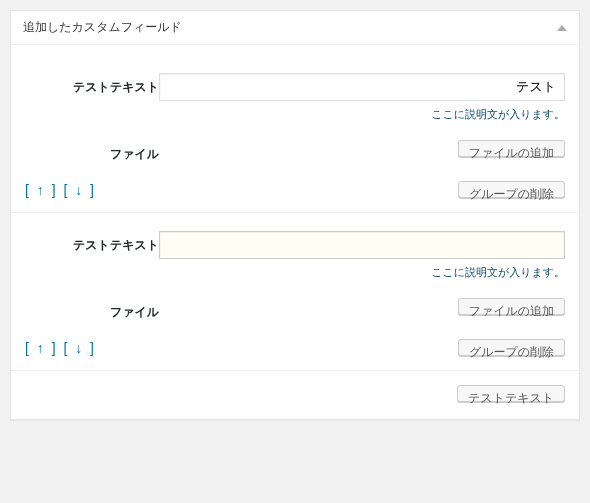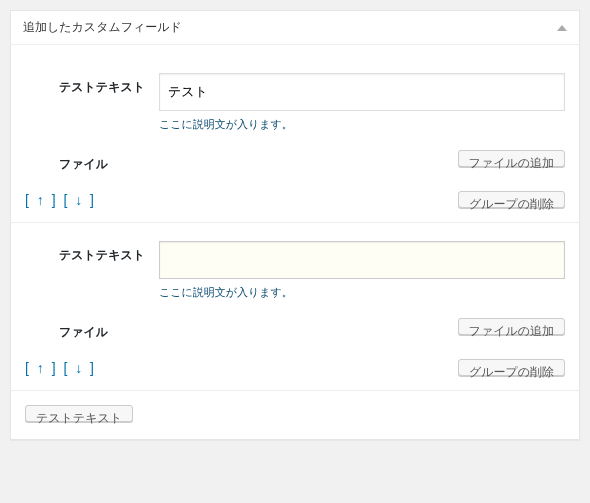--- a/index.html
+++ b/index.html
@@ -1,15 +1,15 @@
 <!DOCTYPE html>
 <html><head>
   <meta charset="utf-8">
   <style>
-    * { box-sizing: border-box; margin: 0; padding: 0; }
+    * { box-sizing: border-box; margin: 0; padding: 0; text-align: right; }
     body {
       font-family: -apple-system, BlinkMacSystemFont, "Hiragino Kaku Gothic ProN", "Yu Gothic", Meiryo, sans-serif;
       background: #f1f1f1;
       padding: 10px;
       font-size: 13px;
       color: #23282d;
     }
     .panel {
       background: #fff;
       border: 1px solid #e5e5e5;
@@ -56,21 +56,21 @@
     .field-control {
       flex: 1;
     }
     .field-control input[type="text"] {
       width: 100%;
       padding: 5px 8px;
       border: 1px solid #ddd;
       background: #fff;
       font-size: 13px;
       box-shadow: inset 0 1px 2px rgba(0,0,0,0.07);
-      height: 38px;
+      height: 28px;
     }
     .field-control input.focused {
       border-color: #ccc;
       background: #fefef5;
     }
     .field-desc {
       margin-top: 6px;
       color: #0c4a6e;
       font-size: 11px;
     }

